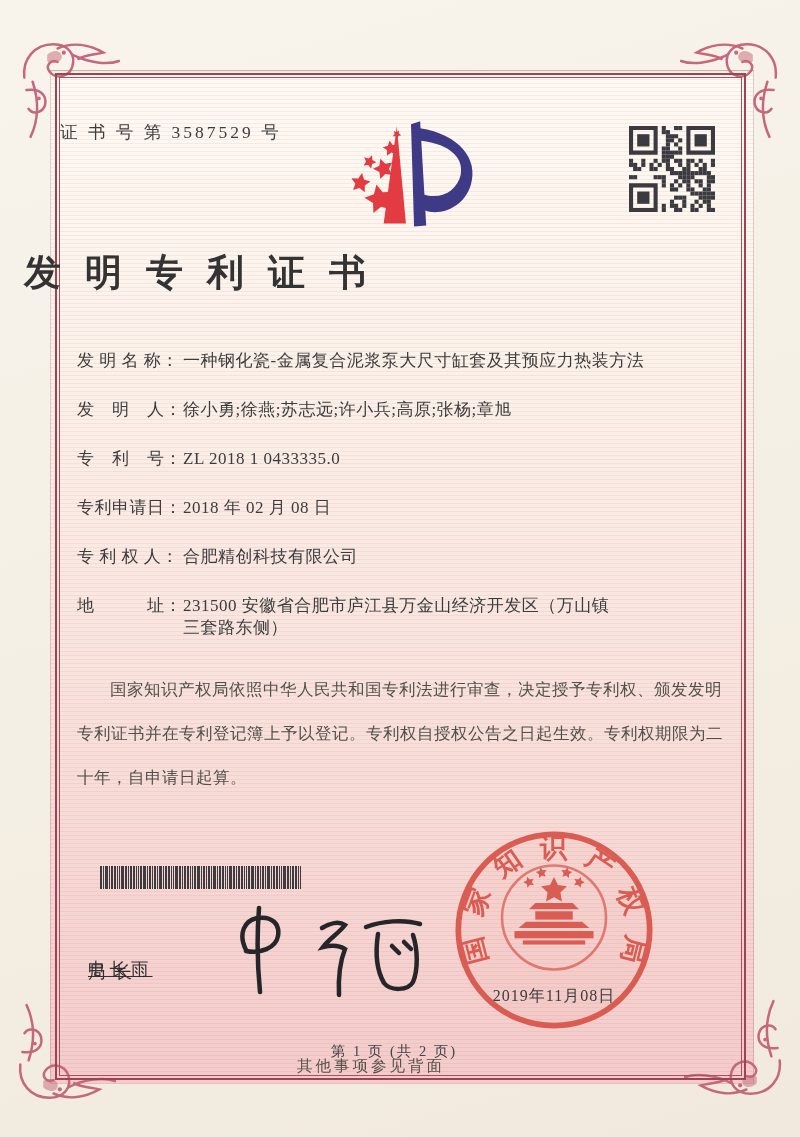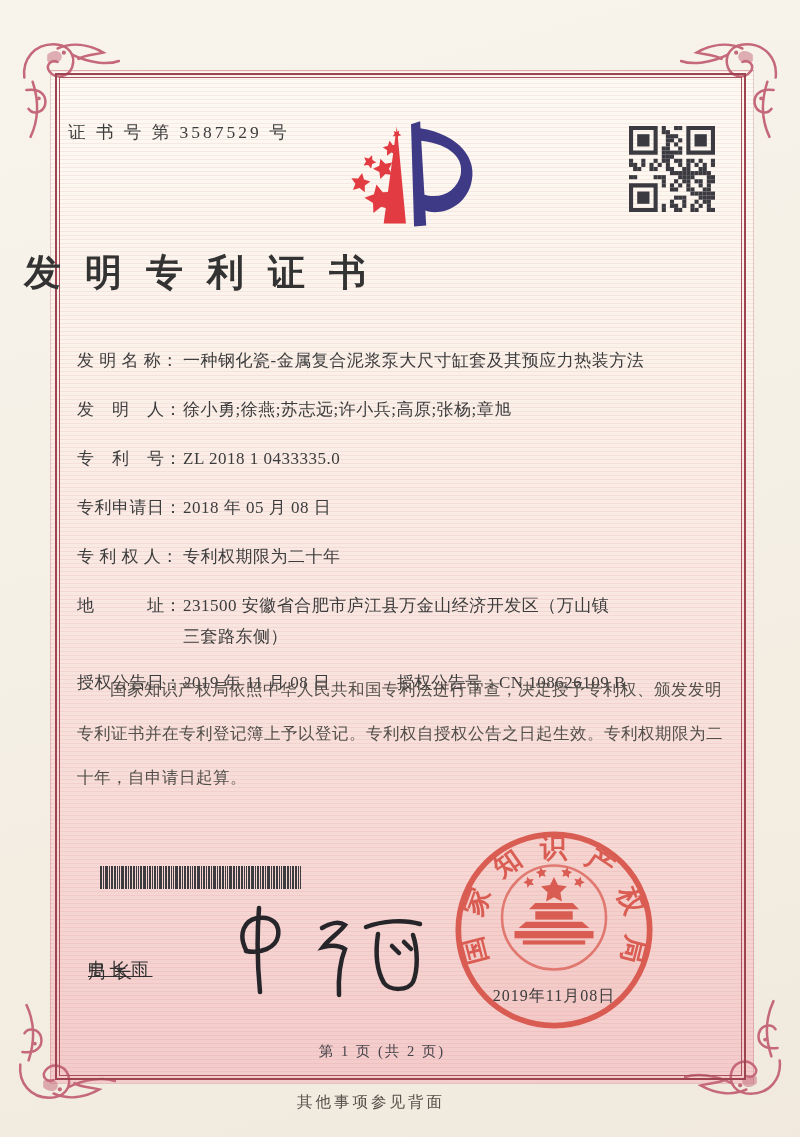--- a/index.html
+++ b/index.html
@@ -16,55 +16,55 @@
   .frame-outer{position:absolute;left:55px;top:73px;width:687px;height:1003px;
          border:2px solid #9e4350;}
   .frame-inner{position:absolute;inset:2px;border:1px solid #a8505c;}
   .orn{position:absolute;width:104px;height:104px;pointer-events:none;}
   .orn svg{width:100%;height:100%;}
   .orn-tl{left:16px;top:36px;}
   .orn-tr{right:16px;top:36px;transform:scaleX(-1);}
   .orn-bl{left:12px;top:1002px;transform:scaleY(-1);}
   .orn-br{right:12px;top:998px;transform:scale(-1,-1);}
 
-  .cert-number{position:absolute;left:68px;top:120px;font-size:17.5px;letter-spacing:3px;color:#3d3d3d;}
+  .cert-number{position:absolute;left:60px;top:120px;font-size:17.5px;letter-spacing:3px;color:#3d3d3d;}
   .logo{position:absolute;left:333px;top:104px;width:152px;height:132px;}
   .qr{position:absolute;left:629px;top:126px;width:86px;height:86px;}
   .qr svg{width:86px;height:86px;}
 
   .title{position:absolute;left:0;right:0;top:248px;
          font-size:37px;font-weight:600;letter-spacing:24px;text-indent:24px;color:#333;}
 
   .fields{position:absolute;left:77px;top:350px;width:652px;font-size:17px;line-height:22px;color:#3c3c3c;}
   .frow{margin-bottom:27px;}
   .flabel{display:inline-block;width:106px;vertical-align:top;letter-spacing:0.5px;}
   .fvalue{letter-spacing:0.5px;}
-  .fvalue2{margin-left:106px;letter-spacing:0.5px;margin-top:9px;}
+  .fvalue2{margin-left:106px;letter-spacing:0.5px;}
   .frow-grant .flabel2{margin-left:62px;}
 
   .paras{position:absolute;left:77px;top:668px;width:650px;font-size:16.5px;line-height:44px;
          color:#524e49;letter-spacing:0.5px;}
   .paras p{margin:0 0 3px 0;text-indent:2em;}
 
   .barcode{position:absolute;left:100px;top:866px;width:206px;height:23px;}
   .barcode svg{width:206px;height:23px;}
 
   .signer-title{position:absolute;left:88px;top:960px;font-size:17.5px;letter-spacing:9px;color:#2f2f2f;}
   .signer-name{position:absolute;left:88px;top:957px;font-size:17.5px;letter-spacing:4px;color:#2f2f2f;text-decoration:underline;}
   .signature{position:absolute;left:212px;top:898px;width:224px;height:102px;}
   .signature svg{width:100%;height:100%;}
 
   .seal{position:absolute;left:450px;top:826px;width:208px;height:208px;opacity:0.93;}
   .seal svg{width:100%;height:100%;}
   .seal-date{position:absolute;left:450px;top:986px;width:208px;text-align:center;
              font-size:16px;letter-spacing:1px;color:#3c3c3c;z-index:5;}
 
-  .page-info{position:absolute;left:4px;top:1042px;width:756px;text-align:center;
+  .page-info{position:absolute;left:16px;top:1042px;width:756px;text-align:center;
              font-size:14.5px;letter-spacing:2px;color:#46424a;}
-  .back-note{position:absolute;left:0;top:1092px;width:742px;text-align:center;
+  .back-note{position:absolute;left:0;top:1056px;width:742px;text-align:center;
              font-size:15.5px;letter-spacing:3px;color:#555049;}
 </style>
 </head>
 <body>
 
 <div class="page">
 
   <div class="panel"></div>
 
   <div class="orn orn-tl">
@@ -291,32 +291,28 @@
     <div class="frow">
       <span class="flabel">发 明 名 称：</span><span class="fvalue">一种钢化瓷-金属复合泥浆泵大尺寸缸套及其预应力热装方法</span>
     </div>
     <div class="frow">
       <span class="flabel">发　明　人：</span><span class="fvalue">徐小勇;徐燕;苏志远;许小兵;高原;张杨;章旭</span>
     </div>
     <div class="frow">
       <span class="flabel">专　利　号：</span><span class="fvalue">ZL 2018 1 0433335.0</span>
     </div>
     <div class="frow">
-      <span class="flabel">专利申请日：</span><span class="fvalue">2018 年 05 月 08 日</span>
+      <span class="flabel">专利申请日：</span><span class="fvalue">2018 年 02 月 08 日</span>
     </div>
     <div class="frow">
-      <span class="flabel">专 利 权 人：</span><span class="fvalue">专利权期限为二十年</span>
+      <span class="flabel">专 利 权 人：</span><span class="fvalue">合肥精创科技有限公司</span>
     </div>
     <div class="frow" style="margin-bottom:24px;">
       <span class="flabel">地　　　址：</span><span class="fvalue">231500 安徽省合肥市庐江县万金山经济开发区（万山镇</span>
       <div class="fvalue2">三套路东侧）</div>
-    </div>
-    <div class="frow frow-grant">
-      <span class="flabel">授权公告日：</span><span class="fvalue">2019 年 11 月 08 日</span>
-      <span class="flabel2">授权公告号：</span><span class="fvalue">CN 108626109 B</span>
     </div>
   </div>
 
   <div class="paras">
     <p>国家知识产权局依照中华人民共和国专利法进行审查，决定授予专利权、颁发发明专利证书并在专利登记簿上予以登记。专利权自授权公告之日起生效。专利权期限为二十年，自申请日起算。</p>
   </div>
 
   <div class="barcode">
     <svg viewBox="0 0 206 23">
         <g id="bar-mods" fill="#3b3b40">

